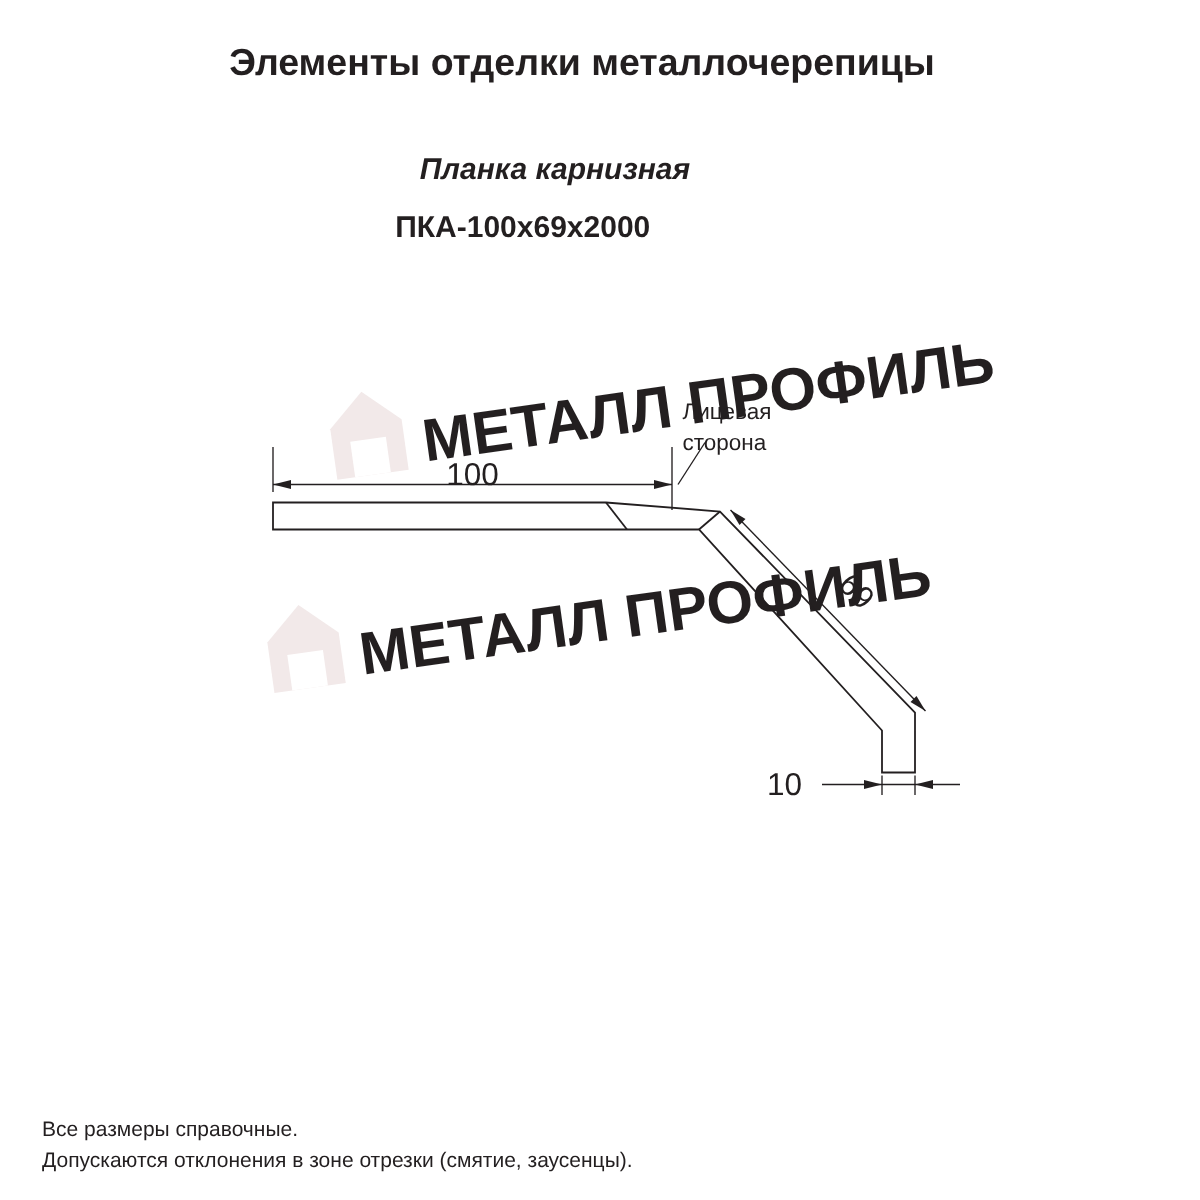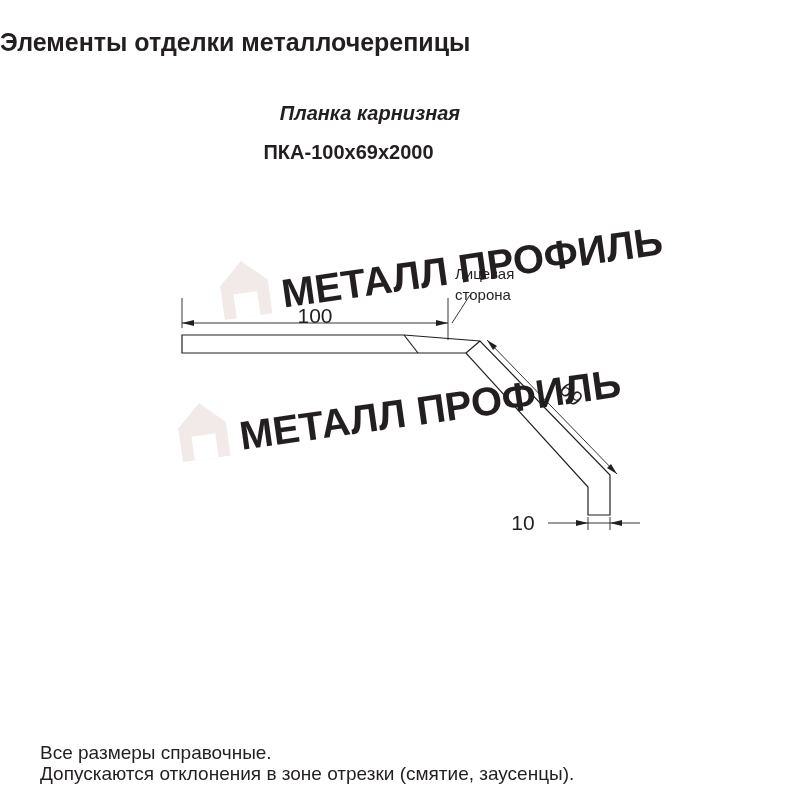--- a/index.html
+++ b/index.html
@@ -18,20 +18,21 @@
   .page {
     position: relative;
     width: 800px;
     height: 800px;
   }
   .title-block {
     position: absolute;
     top: 26px;
     left: 0;
     width: 776px;
+    text-align: center;
   }
   .main-title {
     font-size: 25px;
     font-weight: bold;
     letter-spacing: 0px;
     line-height: 32px;
     margin: 0;
   }
   .sub-title {
     position: absolute;
@@ -64,23 +65,23 @@
   .watermark {
     position: absolute;
     left: 0;
     top: 190px;
     width: 800px;
     height: 430px;
     pointer-events: none;
   }
   .footer {
     position: absolute;
-    left: 40px;
+    left: 28px;
     bottom: 16px;
-    font-size: 19px;
+    font-size: 14px;
     line-height: 21px;
   }
   .footer div {
     white-space: nowrap;
   }
   svg text {
     font-family: "Liberation Sans", sans-serif;
     fill: #231f20;
   }
 </style>

